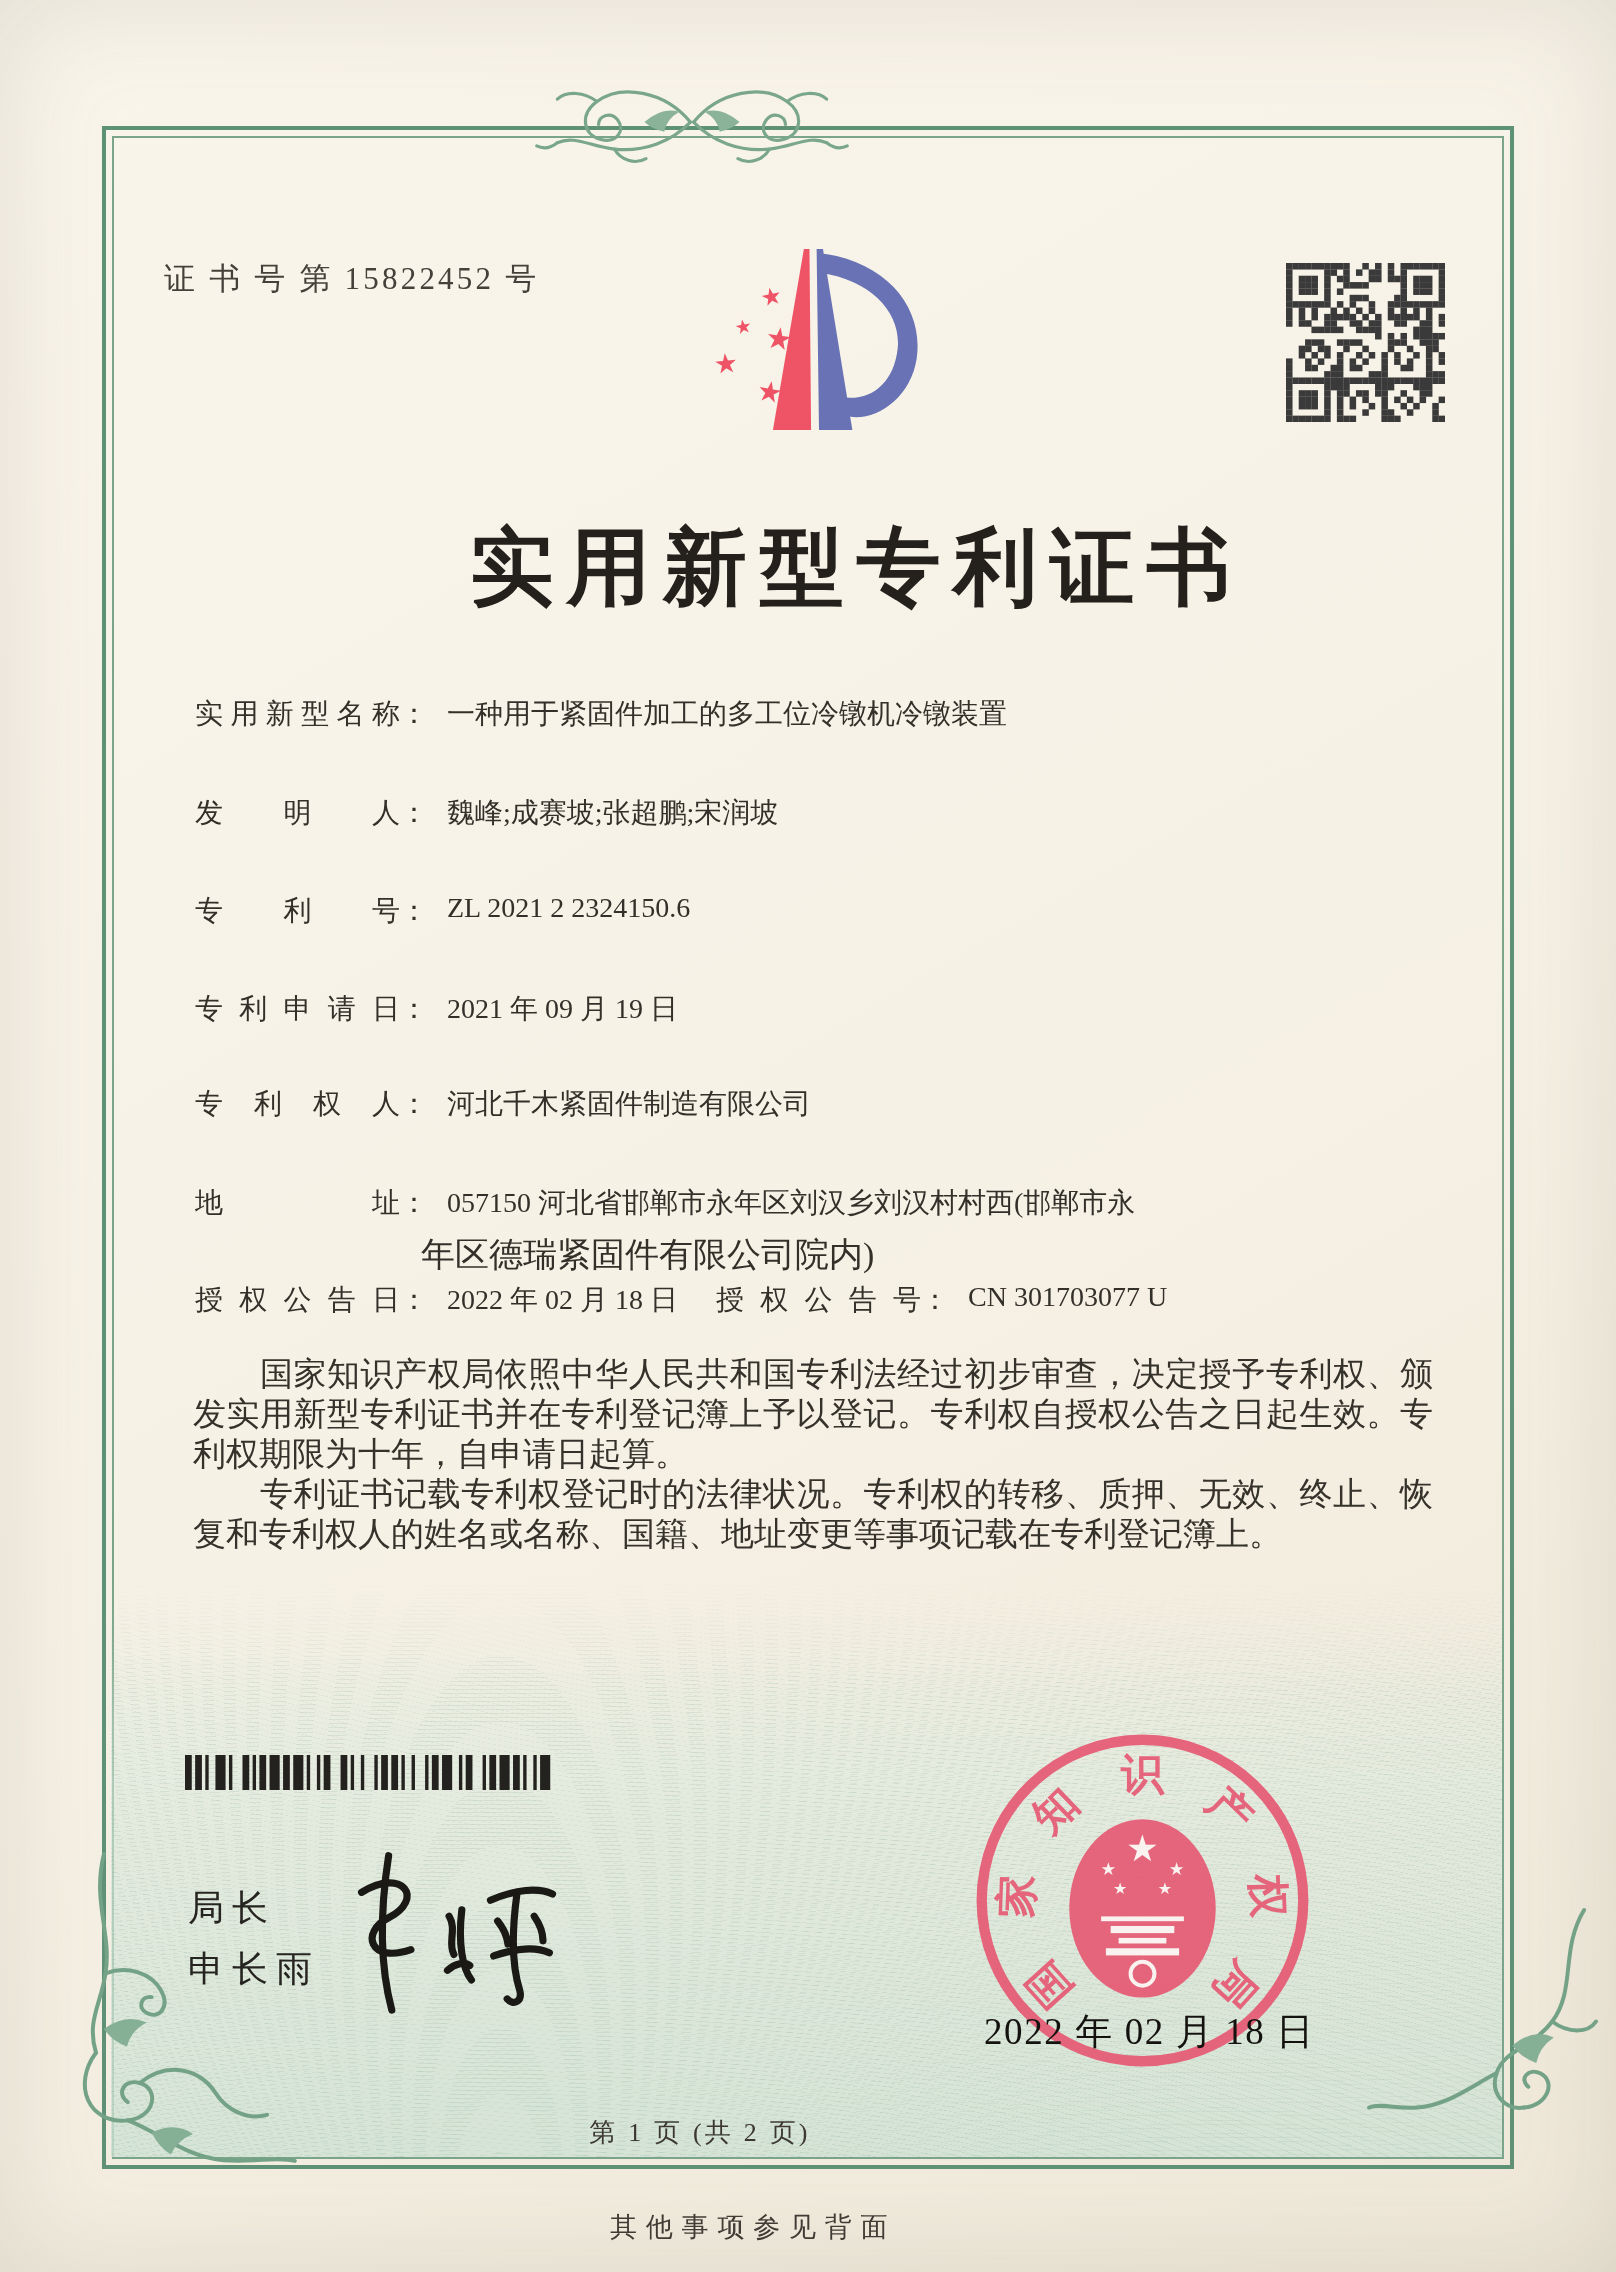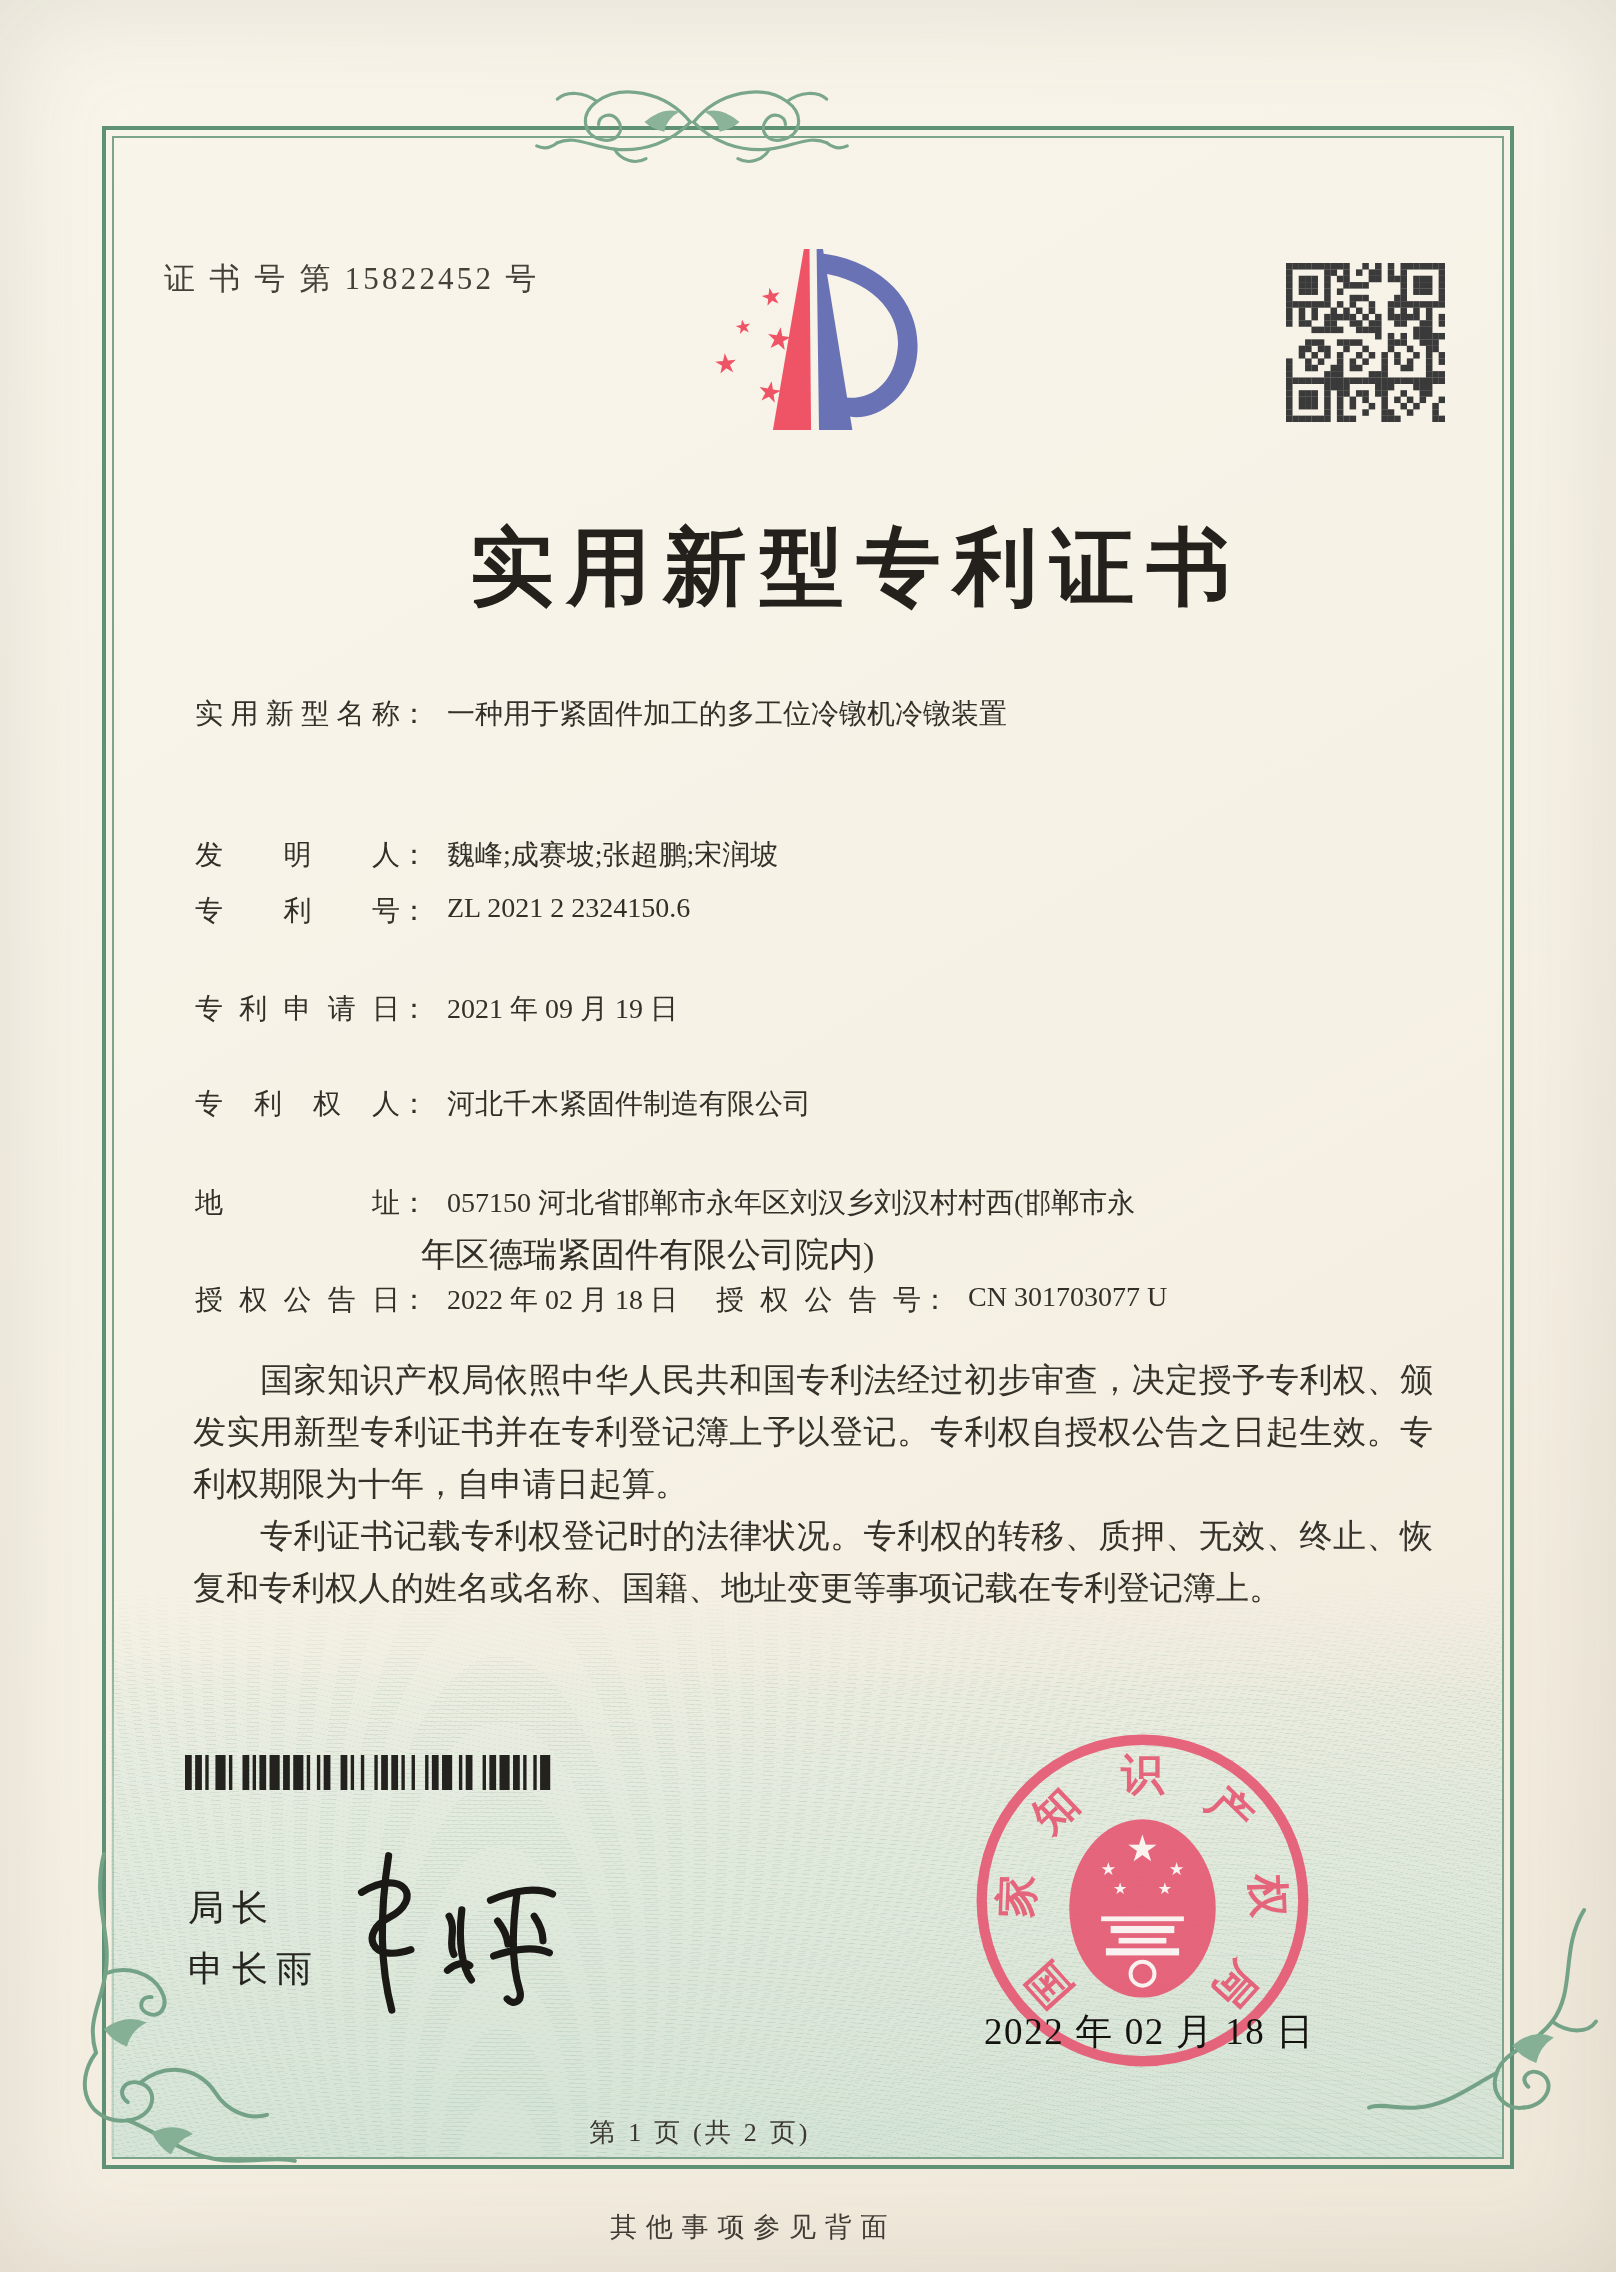--- a/index.html
+++ b/index.html
@@ -22,21 +22,21 @@
   .certno{position:absolute;left:164px;top:258px;font-size:31px;letter-spacing:3.2px;color:#45413a;}
   .title{position:absolute;left:0;width:1617px;top:511px;text-align:center;
     font-size:84px;font-weight:bold;letter-spacing:12.7px;color:#24211d;margin-left:48px;}
   .logo{position:absolute;left:684px;top:239px;width:243px;height:204px;}
   .qr{position:absolute;left:1286px;top:263px;width:159px;height:159px;}
   .row{position:absolute;left:195px;font-size:28px;display:flex;color:#33302a;white-space:nowrap;}
   .row .lbl{display:inline-block;width:205px;text-align:justify;text-align-last:justify;}
   .row .val{margin-left:19px;}
   .addr2{position:absolute;left:421px;top:1232px;font-size:34px;color:#33302a;}
   .row2{left:716px;justify-content:center;}
-  .paras{position:absolute;left:193px;top:1354px;width:1240px;font-size:33px;line-height:52px;
+  .paras{position:absolute;left:193px;top:1354px;width:1240px;font-size:33px;line-height:40px;
     text-align:justify;color:#35322b;}
   .paras p{margin:0;text-indent:67px;}
   .barcode{position:absolute;left:185px;top:1755px;width:372px;height:35px;}
   .director,.director-name{position:absolute;left:188px;font-size:36px;letter-spacing:8px;
     font-family:"Liberation Sans","DejaVu Sans",sans-serif;font-weight:500;color:#262420;}
   .director{top:1884px;}
   .director-name{top:1945px;}
   .sig{position:absolute;left:328px;top:1843px;width:239px;height:183px;}
   .seal{position:absolute;left:969px;top:1727px;width:347px;height:347px;opacity:.92;}
   .seal-date{position:absolute;left:984px;top:2007px;font-size:37px;letter-spacing:1.6px;color:#14120f;}
@@ -439,21 +439,21 @@
       <rect x="192.0" y="192.0" width="8.2" height="8.2" fill="#3a3a3a"></rect>
     </svg>
 
   <div class="title">实用新型专利证书</div>
 
   <div class="row" style="top:695px">
     <span class="lbl">实用新型名称</span>
       <span>：</span>
     <span class="val">一种用于紧固件加工的多工位冷镦机冷镦装置</span>
   </div>
-  <div class="row" style="top:836px">
+  <div class="row" style="top:794px">
     <span class="lbl">发明人</span>
       <span>：</span>
     <span class="val">魏峰;成赛坡;张超鹏;宋润坡</span>
   </div>
   <div class="row" style="top:892px">
     <span class="lbl">专利号</span>
       <span>：</span>
     <span class="val">ZL 2021 2 2324150.6</span>
   </div>
   <div class="row" style="top:990px">

